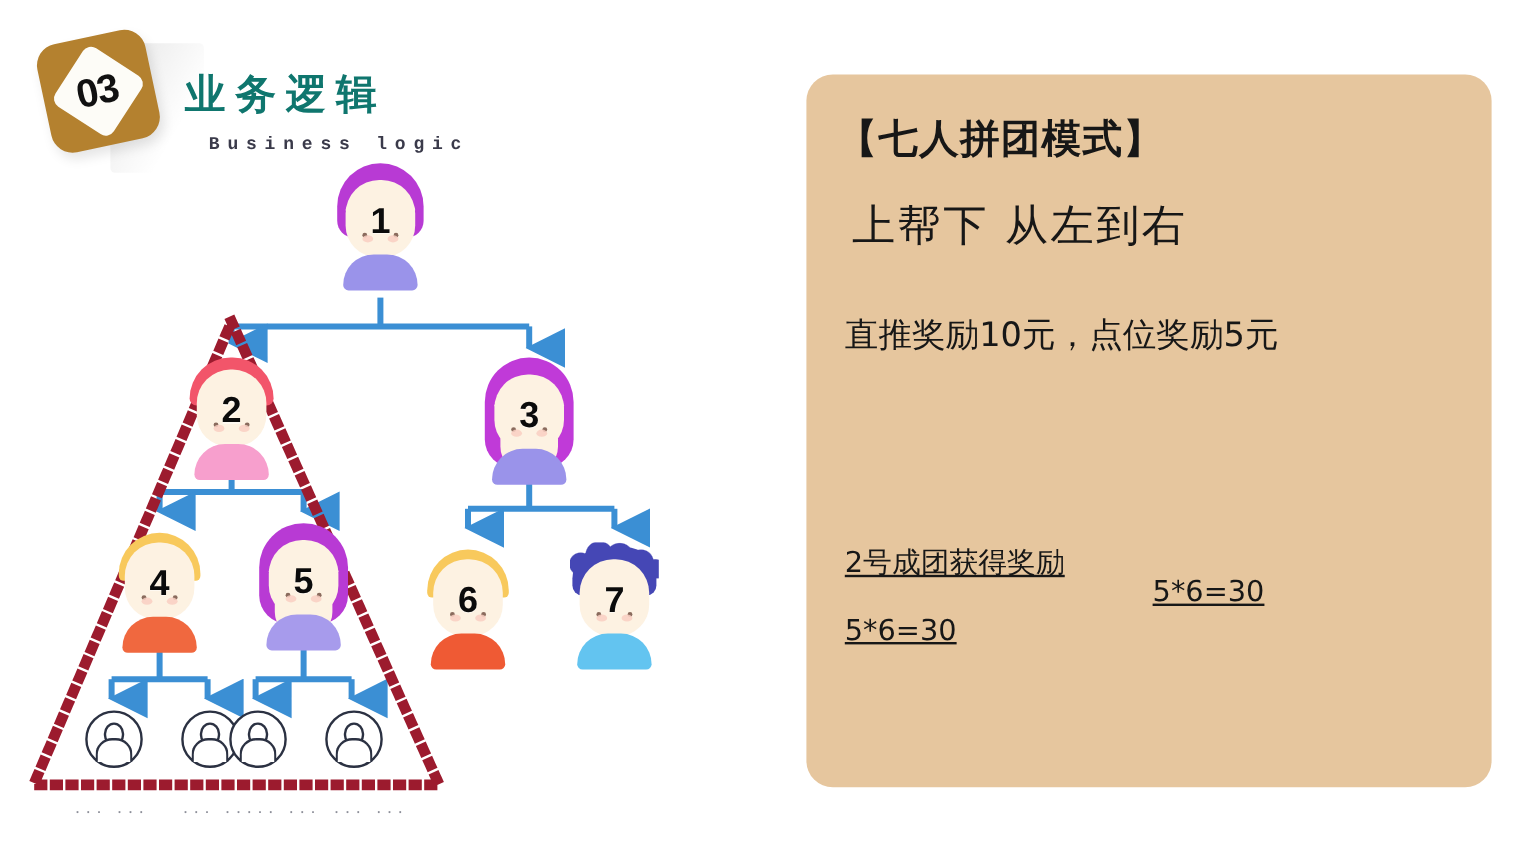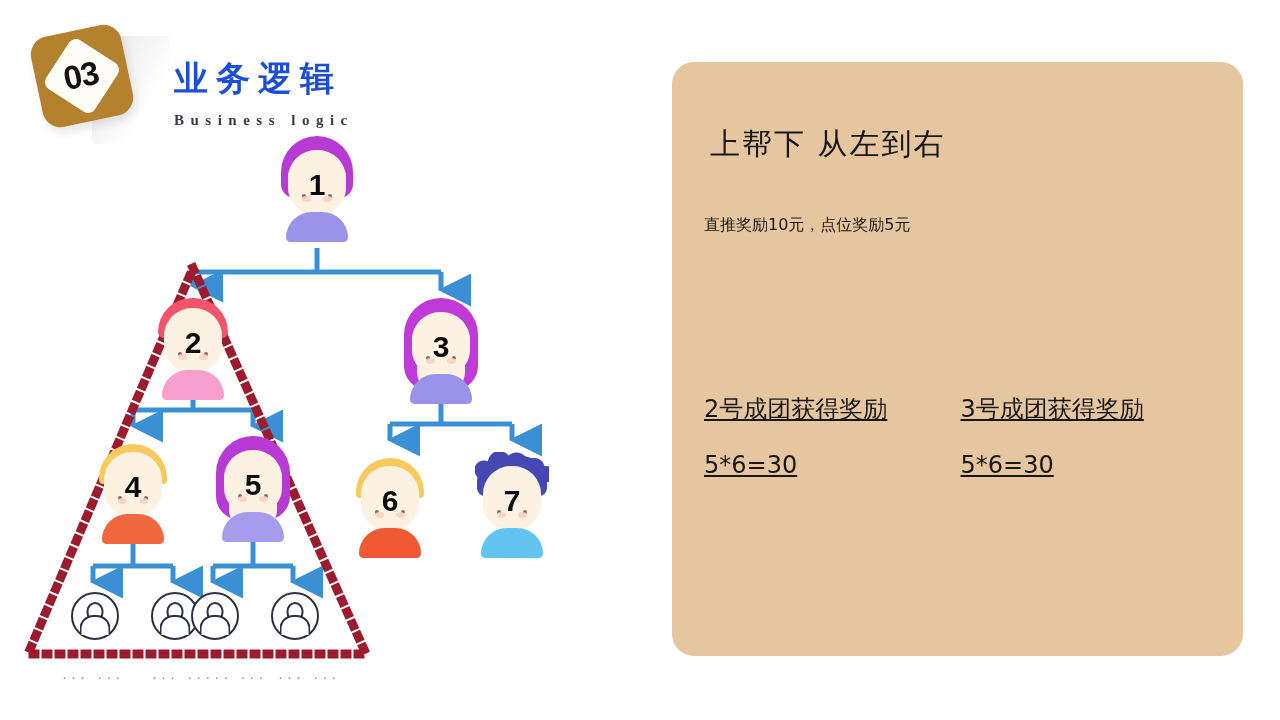--- a/index.html
+++ b/index.html
@@ -34,31 +34,31 @@
     font-size:33px;font-weight:700;color:#111;
     letter-spacing:-1px;
     font-family:"Liberation Sans",sans-serif;
   }
   .badge-shadow{
     position:absolute;left:58px;top:10px;width:78px;height:108px;
     background:linear-gradient(120deg,rgba(0,0,0,.10),rgba(0,0,0,0) 70%);
     border-radius:4px;z-index:-1;
   }
   .logo-cn{
-    position:absolute;left:140px;top:30px;
-    font-size:34px;font-weight:700;color:#1d4ed8;
+    position:absolute;left:120px;top:30px;
+    font-size:34px;font-weight:700;color:#0f766e;
     letter-spacing:8px;
     font-family:"DejaVu Sans","Liberation Sans",sans-serif;
     white-space:nowrap;
   }
   .logo-en{
     position:absolute;left:140px;top:86px;
     font-size:15px;font-weight:700;color:#3a3a4a;
     letter-spacing:6.5px;
-    font-family:Liberation Serif, serif;
+    font-family:Liberation Mono, monospace;
     white-space:nowrap;
   }
 
   
   #tree{position:absolute;left:0;top:0;width:660px;height:720px;}
   #tree svg.links{position:absolute;left:0;top:0;width:660px;height:720px;pointer-events:none;}
 
   .person{position:absolute;width:92px;height:118px;}
   .p-hair{position:absolute;left:50%;transform:translateX(-50%);}
   .p-face{
@@ -119,22 +119,22 @@
 
   
   #panel{
     position:absolute;left:672px;top:62px;width:571px;height:594px;
     background:#e6c69e;border-radius:22px;
     box-sizing:border-box;padding:34px 26px 20px 26px;
     color:#171717;
     font-family:"DejaVu Sans","Liberation Sans",sans-serif;
   }
   .pn-title{font-size:33px;font-weight:600;letter-spacing:1px;line-height:1.2;}
-  .pn-sub{font-size:30px;font-weight:400;letter-spacing:2px;margin-top:28px;margin-left:12px;}
-  .pn-line{font-size:16px;line-height:1.0;margin-left:6px;}
+  .pn-sub{font-size:36px;font-weight:400;letter-spacing:2px;margin-top:28px;margin-left:12px;}
+  .pn-line{font-size:28px;line-height:1.0;margin-left:6px;}
   .pn-gap1{height:52px;}
   .pn-gap2{height:40px;}
   .pn-cols{display:flex;margin-left:6px;margin-top:6px;}
   .pn-col{width:50%;text-decoration:underline;}
   .pn-col .c-h{font-size:24px;}
   .pn-col .c-v{font-size:24px;margin-top:26px;}
 </style>
 </head>
 <body>
 
@@ -291,31 +291,31 @@
     </div>
 
     <div class="ellipsis-row">
       <div class="ell" style="left:62px;">···  ···</div>
       <div class="ell" style="left:152px;">···  ·····  ···</div>
       <div class="ell" style="left:278px;">···  ···</div>
     </div>
   </div>
 
   <div id="panel">
+    <div class="pn-title">【七人拼团模式】</div>
     <div class="pn-sub">上帮下 从左到右</div>
     <div class="pn-gap1"></div>
     <div class="pn-line">直推奖励10元，点位奖励5元</div>
     <div class="pn-gap2"></div>
     <div class="pn-gap2"></div>
     <div style="height:74px;"></div>
     <div class="pn-cols">
       <div class="pn-col">
         <div class="c-h">2号成团获得奖励</div>
         <div class="c-v">5*6=30</div>
       </div>
       <div class="pn-col">
-        <div class="c-h">3号成团获得奖励</div>
         <div class="c-v">5*6=30</div>
       </div>
     </div>
   </div>
 
 </div>
 
 </body></html>

